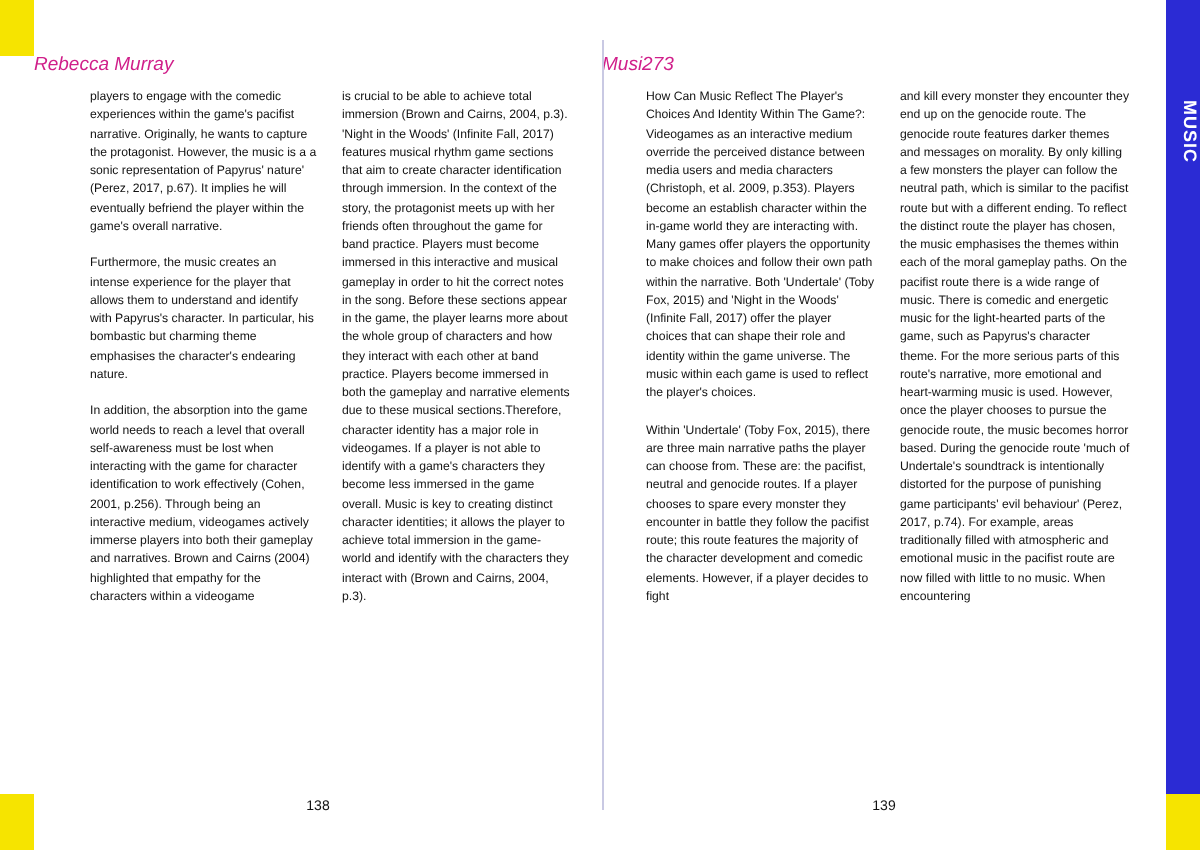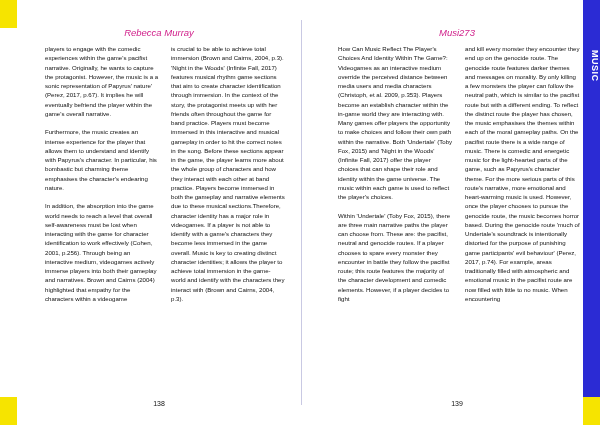--- a/index.html
+++ b/index.html
@@ -62,27 +62,26 @@
     position: absolute;
     left: 0; top: 0;
     width: 600px; height: 425px;
   }
   .leaf {
     position: absolute;
     top: 0;
     height: 425px;
   }
   .leaf-left { left: 17px; width: 284px; }
-  .leaf-right { left: 301px; width: 282px; margin-left: 15px; }
+  .leaf-right { left: 301px; width: 282px; }
 
   .running-head {
     position: absolute;
     top: 27px;
     width: 100%;
-    text-align: center;
     color: #d01f8a;
     font-size: 9.5px;
     font-style: italic;
   }
   .body-area {
     position: absolute;
     top: 44px;
     height: 352px;
   }
   .leaf-left .body-area { left: 28px; width: 240px; }

